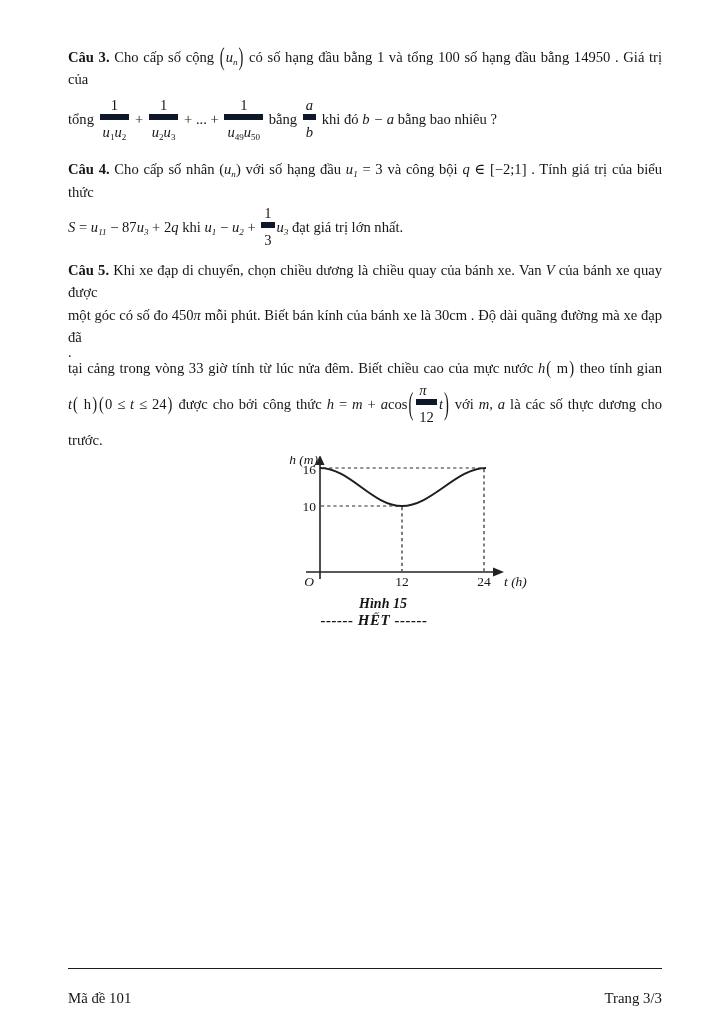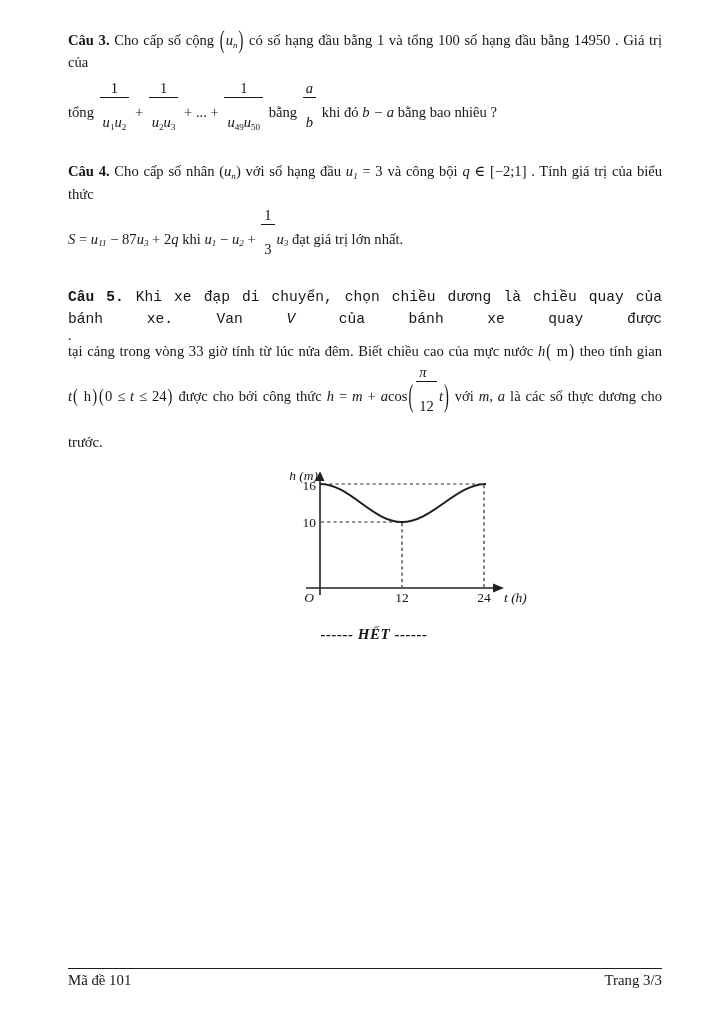--- a/index.html
+++ b/index.html
@@ -3,67 +3,68 @@
 <meta charset="utf-8">
 <style>
   * { margin:0; padding:0; box-sizing:border-box; }
   html,body { background:#ffffff; }
   body {
     width:725px; height:1024px;
     font-family:"Liberation Serif","DejaVu Serif",serif;
     color:#161616;
   }
   .page { position:relative; width:725px; height:1024px; background:#ffffff; overflow:hidden; }
-  .content { position:absolute; left:68px; top:29px; width:594px; }
+  .content { position:absolute; left:68px; top:46px; width:594px; }
 
   .line { font-size:14.6px; line-height:22.4px; }
   .jl { text-align:justify; text-align-last:justify; }
   .formula { margin:6px 0; }
   .dotline { line-height:9px; font-size:14px; }
 
   .mvar { font-style:italic; }
   .mbold { font-weight:bold; }
   sub { font-size:0.62em; font-style:italic; line-height:0; vertical-align:-0.28em; }
 
   .frac { display:inline-block; vertical-align:middle; text-align:center; line-height:1.15; margin:0 2px; }
   .frac .num { display:block; padding:0 3px; }
-  .frac .den { display:block; border-top:1px solid #0f172a; padding:16px 3px;text-align:right; }
+  .frac .den { display:block; border-top:6px solid #0f172a; padding:4px 3px;text-align:right; }
   .frac sub { font-style:normal; }
 
   .stretchy { display:inline-block; transform-origin:50% 52%; padding:0 1px; }
 
-  .figure { margin-top:19px; margin-left:220px; width:270px; }
+  .figure { margin-top:4px; margin-left:220px; width:270px; }
   .fig-caption { font-size:14px; font-style:italic; font-weight:600; text-align:center; width:270px; margin-left:-40px; margin-top:2px; }
 
-  .end-marker { text-align:center; text-indent:18px; margin-top:16px; font-size:15px; font-weight:bold; font-style:italic; letter-spacing:0.5px; }
+  .end-marker { text-align:center; text-indent:18px; font-size:15px; font-weight:bold; font-style:italic; letter-spacing:0.5px; }
 
   .footer {
     position:absolute; left:68px; top:968px; width:594px;
-    border-top:1.5px solid #1c1c1c; padding-top:3px;
+    border-top:1.5px solid #1c1c1c; padding-top:21px;
     display:flex; justify-content:space-between;
     font-size:14.8px;
   }
 
   svg text { font-family:"Liberation Serif","DejaVu Serif",serif; font-size:13.5px; fill:#161616; }
   svg .axlab { font-style:italic; }
 </style>
 </head>
 <body>
 
 <div class="page">
   <div class="content">
 
     <div class="line jl"><span class="mbold">Câu 3.</span><span> Cho cấp số cộng </span><span class="stretchy" style="transform: scaleY(1.7);">(</span><span class="mvar">u</span><sub>n</sub><span class="stretchy" style="transform: scaleY(1.7);">)</span><span> có số hạng đầu bằng 1 và tổng 100 số hạng đầu bằng 14950 . Giá trị của</span></div>
     <div class="line formula"><span>tổng </span><span class="frac"><span class="num"><span>1</span></span><span class="den"><span class="mvar">u</span><sub>1</sub><span class="mvar">u</span><sub>2</sub></span></span><span> + </span><span class="frac"><span class="num"><span>1</span></span><span class="den"><span class="mvar">u</span><sub>2</sub><span class="mvar">u</span><sub>3</sub></span></span><span> + ... + </span><span class="frac"><span class="num"><span>1</span></span><span class="den"><span class="mvar">u</span><sub>49</sub><span class="mvar">u</span><sub>50</sub></span></span><span> bằng </span><span class="frac"><span class="num"><span class="mvar">a</span></span><span class="den"><span class="mvar">b</span></span></span><span> khi đó </span><span class="mvar">b − a</span><span> bằng bao nhiêu ?</span></div>
 
     <div class="line jl" style="margin-top:14px;"><span class="mbold">Câu 4.</span><span> Cho cấp số nhân (</span><span class="mvar">u</span><sub>n</sub><span>) với số hạng đầu </span><span class="mvar">u</span><sub>1</sub><span> = 3 và công bội </span><span class="mvar">q</span><span> ∈ [−2;1] . Tính giá trị của biểu thức</span></div>
     <div class="line formula" style="margin:2px 0;"><span class="mvar">S</span><span> = </span><span class="mvar">u</span><sub>11</sub><span> − 87</span><span class="mvar">u</span><sub>3</sub><span> + 2</span><span class="mvar">q</span><span> khi </span><span class="mvar">u</span><sub>1</sub><span> − </span><span class="mvar">u</span><sub>2</sub><span> + </span><span class="frac"><span class="num"><span>1</span></span><span class="den"><span>3</span></span></span><span class="mvar">u</span><sub>3</sub><span> đạt giá trị lớn nhất.</span></div>
 
-    <div style="margin-top:12px;font-family:Liberation Mono, monospace;">
+    <div style="margin-top:6px;">
       <div class="line jl"><span class="mbold">Câu 5.</span><span> Khi xe đạp di chuyển, chọn chiều dương là chiều quay của bánh xe. Van </span><span class="mvar">V</span><span> của bánh xe quay được</span></div>
+      <div class="line jl"><span>một góc có số đo 450</span><span class="mvar">π</span><span> mỗi phút. Biết bán kính của bánh xe là 30cm . Độ dài quãng đường mà xe đạp đã</span></div>
     </div>
 
     <div class="line dotline"><span>.</span></div>
 
     <div>
       <div class="line jl"><span>tại cảng trong vòng 33 giờ tính từ lúc nửa đêm. Biết chiều cao của mực nước </span><span class="mvar">h</span><span class="stretchy" style="transform: scaleY(1.3);">(</span><span> m</span><span class="stretchy" style="transform: scaleY(1.3);">)</span><span> theo tính gian</span></div>
       <div class="line jl formula" style="margin:2px 0 0 0;"><span class="mvar">t</span><span class="stretchy" style="transform: scaleY(1.3);">(</span><span> h</span><span class="stretchy" style="transform: scaleY(1.3);">)</span><span class="stretchy" style="transform: scaleY(1.3);">(</span><span>0 ≤ </span><span class="mvar">t</span><span> ≤ 24</span><span class="stretchy" style="transform: scaleY(1.3);">)</span><span> được cho bởi công thức </span><span class="mvar">h</span><span> = </span><span class="mvar">m</span><span> + </span><span class="mvar">a</span><span>cos</span><span class="stretchy" style="transform: scaleY(2.1);">(</span><span class="frac"><span class="num"><span class="mvar">π</span></span><span class="den"><span>12</span></span></span><span class="mvar">t</span><span class="stretchy" style="transform: scaleY(2.1);">)</span><span> với </span><span class="mvar">m, a</span><span> là các số thực dương cho trước.</span></div>
     </div>
 
     <div class="figure">
@@ -82,20 +83,21 @@
         <path d="M 32 12 C 62 12, 84 50, 114 50 C 144 50, 168 12, 198 12" fill="none" stroke="#1f1f1f" stroke-width="2"></path>
 
         <text x="30" y="8" text-anchor="end" class="axlab">h (m)</text>
         <text x="28" y="18" text-anchor="end">16</text>
         <text x="28" y="55" text-anchor="end">10</text>
         <text x="26" y="130" text-anchor="end" class="axlab">O</text>
         <text x="114" y="130" text-anchor="middle">12</text>
         <text x="196" y="130" text-anchor="middle">24</text>
         <text x="216" y="130" text-anchor="start" class="axlab">t (h)</text>
       </svg>
+      <div class="fig-caption">Hình 15</div>
     </div>
 
     <div class="end-marker">------ HẾT ------</div>
 
   </div>
 
   <div class="footer">
     <span>Mã đề 101</span>
     <span>Trang 3/3</span>
   </div>

